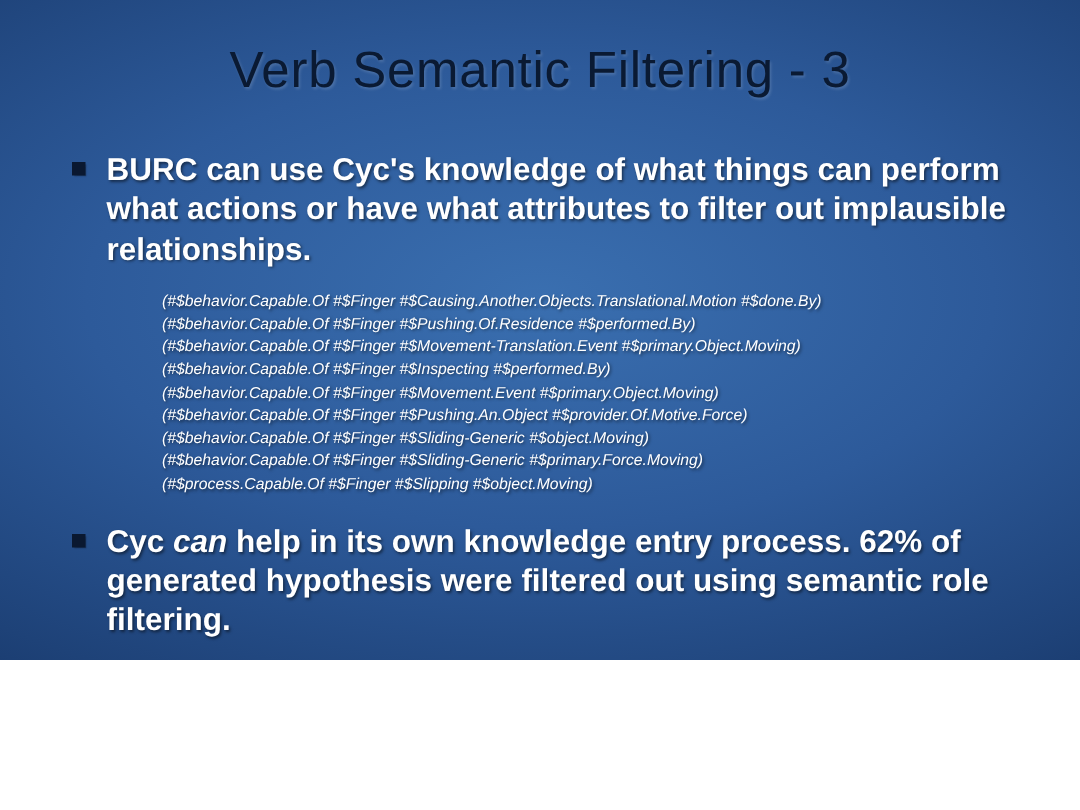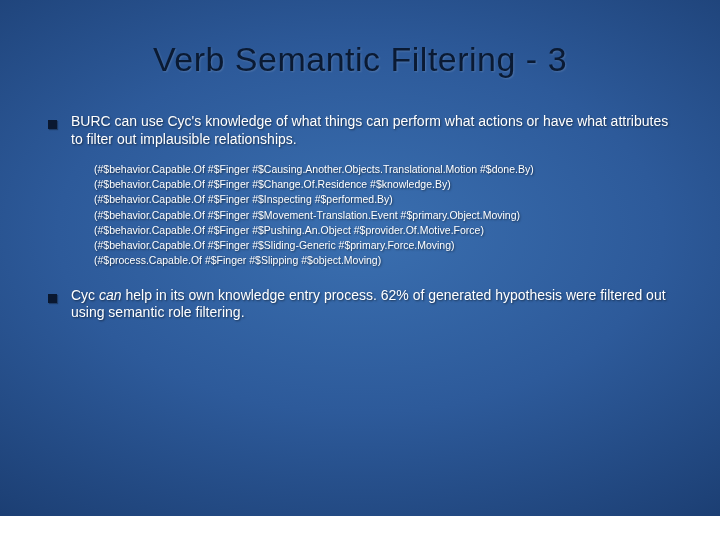--- a/index.html
+++ b/index.html
@@ -5,29 +5,29 @@
   html, body {
     margin: 0;
     padding: 0;
     width: 720px;
     height: 540px;
     overflow: hidden;
     font-family: Verdana, Geneva, sans-serif;
   }
   .slide {
     width: 720px;
-    height: 516px;
+    height: 440px;
     background: radial-gradient(ellipse 120% 100% at 50% 45%,
       #3a6fb0 0%,
       #2d5a9a 35%,
       #1e4278 65%,
       #123060 85%,
       #0a2248 100%);
     box-sizing: border-box;
-    padding: 40px 48px 40px 48px;
+    padding: 28px 48px 40px 48px;
     color: #ffffff;
     position: relative;
   }
   .title {
     font-size: 34px;
     color: #0a1a33;
     text-align: center;
     margin: 0 0 34px 0;
     font-weight: normal;
     text-shadow: 1px 1px 2px rgba(255,255,255,0.15);
@@ -44,32 +44,33 @@
   .bullet-marker {
     width: 9px;
     height: 9px;
     background: #0a1830;
     flex: 0 0 9px;
     margin-top: 7px;
     margin-right: 14px;
     box-shadow: 1px 1px 1px rgba(0,0,0,0.3);
   }
   .bullet-text {
-    font-size: 14px;
+    font-size: 21px;
     line-height: 1.25;
     text-shadow: 1px 1px 2px rgba(0,0,0,0.5);
-    font-weight: normal;
+    font-weight: bold;
   }
   .italic {
     font-style: italic;
   }
   .code-list {
-    margin-left: 46px;
+    margin-left: 60px;
     margin-top: 10px;
     margin-bottom: 6px;
+    font-style: italic;
   }
   .code-line {
     font-size: 10.5px;
     line-height: 1.45;
     text-shadow: 1px 1px 2px rgba(0,0,0,0.5);
     white-space: nowrap;
     font-family: Verdana, Geneva, sans-serif;
   }
 </style>
 </head>
@@ -79,24 +80,26 @@
 
   <h1 class="title">Verb Semantic Filtering - 3</h1>
 
   <div class="bullet-block">
     <div class="bullet-marker"></div>
     <div class="bullet-text">BURC can use Cyc's knowledge of what things can perform what actions or have what attributes to filter out implausible relationships.</div>
   </div>
 
   <div class="code-list">
     <div class="code-line">(#$behavior.Capable.Of #$Finger #$Causing.Another.Objects.Translational.Motion #$done.By)</div>
-    <div class="code-line">(#$behavior.Capable.Of #$Finger #$Change.Of.Residence #$knowledge.By)</div>
+    <div class="code-line">(#$behavior.Capable.Of #$Finger #$Pushing.Of.Residence #$performed.By)</div>
+    <div class="code-line">(#$behavior.Capable.Of #$Finger #$Movement-Translation.Event #$primary.Object.Moving)</div>
     <div class="code-line">(#$behavior.Capable.Of #$Finger #$Inspecting #$performed.By)</div>
-    <div class="code-line">(#$behavior.Capable.Of #$Finger #$Movement-Translation.Event #$primary.Object.Moving)</div>
+    <div class="code-line">(#$behavior.Capable.Of #$Finger #$Movement.Event #$primary.Object.Moving)</div>
     <div class="code-line">(#$behavior.Capable.Of #$Finger #$Pushing.An.Object #$provider.Of.Motive.Force)</div>
+    <div class="code-line">(#$behavior.Capable.Of #$Finger #$Sliding-Generic #$object.Moving)</div>
     <div class="code-line">(#$behavior.Capable.Of #$Finger #$Sliding-Generic #$primary.Force.Moving)</div>
     <div class="code-line">(#$process.Capable.Of #$Finger #$Slipping #$object.Moving)</div>
   </div>
 
   <div class="bullet-block second">
     <div class="bullet-marker"></div>
     <div class="bullet-text"><span>Cyc </span><span class="italic">can</span><span> help in its own knowledge entry process. 62% of generated hypothesis were filtered out using semantic role filtering.</span></div>
   </div>
 
 </div>

